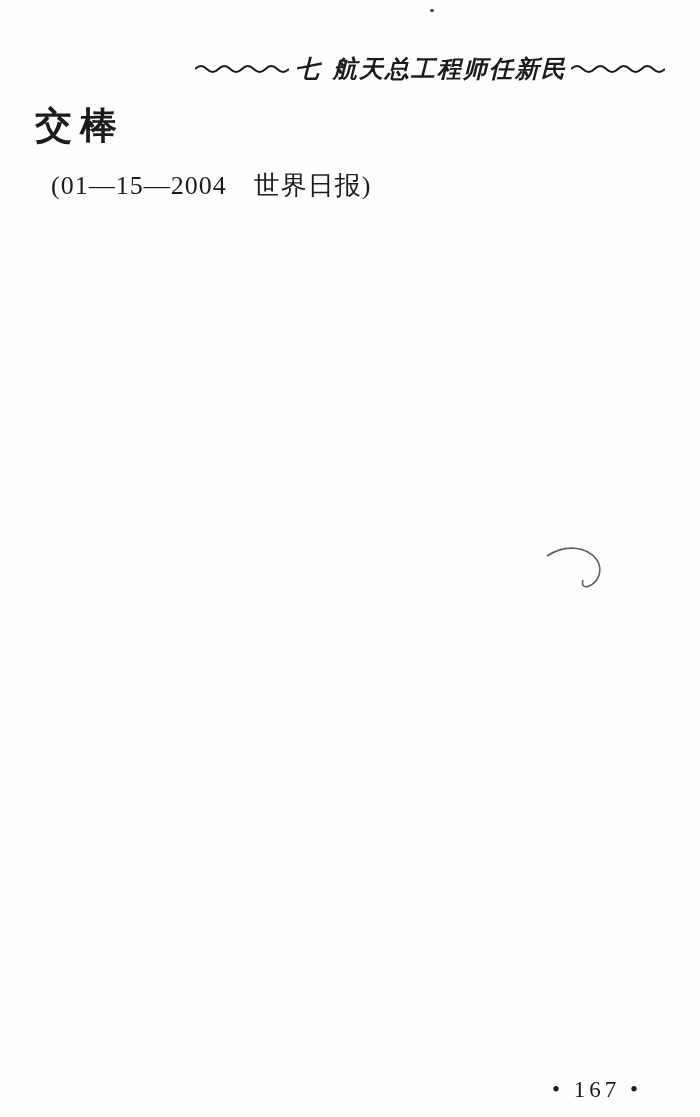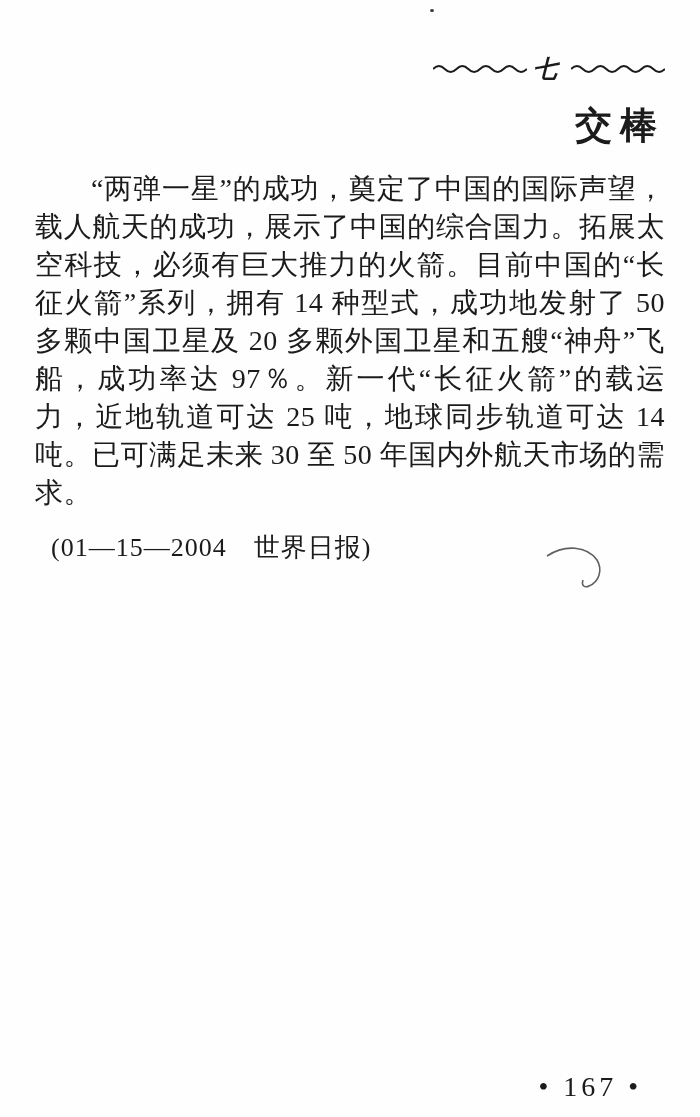--- a/index.html
+++ b/index.html
@@ -55,38 +55,38 @@
     line-height: 38px;
     text-align: justify;
     letter-spacing: 0.5px;
   }
   .para.indent {
     text-indent: 2em;
   }
   .section-heading {
     font-size: 37px;
     font-weight: bold;
-    text-align: right;
+    text-align: left;
     letter-spacing: 8px;
-    margin: 10px 0 20px 0;
+    margin: 10px 0 8px 0;
     line-height: 48px;
   }
   .attribution {
     margin: 16px;
     font-size: 26px;
     line-height: 40px;
     padding-right: 12px;
     letter-spacing: 1px;
   }
   
   .page-footer {
     position: absolute;
     bottom: 14px;
     right: 58px;
-    font-size: 28px;
+    font-size: 23px;
     letter-spacing: 4px;
   }
   
   .ink-mark {
     position: absolute;
     left: 543px;
     top: 546px;
     pointer-events: none;
   }
   .speck {
@@ -104,30 +104,30 @@
 
 <div class="page">
 
   <div class="speck"></div>
 
   <header class="running-head">
     <svg class="wave" width="94" height="12" viewBox="0 0 96 12">
       <path d="M0,6 Q6,0 12,6 T24,6 T36,6 T48,6 T60,6 T72,6 T84,6 T96,6" fill="none" stroke="#1b1b1b" stroke-width="2"></path>
     </svg>
     <span class="chapter-num">七</span>
+    <span class="chapter-title">航天总工程师任新民</span>
     <svg class="wave" width="94" height="12" viewBox="0 0 96 12">
       <path d="M0,6 Q6,0 12,6 T24,6 T36,6 T48,6 T60,6 T72,6 T84,6 T96,6" fill="none" stroke="#1b1b1b" stroke-width="2"></path>
     </svg>
   </header>
 
   <main class="page-body">
 
     <h1 class="section-heading">交棒</h1>
 
-    <p class="para indent">“两弹一星”的成功，奠定了中国的国际声望，载人航天的成功，展示了中国的综合国力。拓展太空科技，必须有巨大推力的火箭。目前中国的“长征火箭”系列，拥有 14 种型式，成功地发射了 50 多颗中国卫星及 20 多颗外国卫星和五艘“神舟”飞船，成功率达 97％。新一代“长征火箭”的载运力，近地轨道可达 25 吨，地球同步轨道可达 14 吨。已可满足未来 30 至 50 年国内外航天市场的需求。</p>
 
 
     <p class="attribution">(01—15—2004　世界日报)</p>
   </main>
 
   <svg class="ink-mark" width="70" height="52" viewBox="0 0 70 52">
     <path d="M4,10 C 22,-2 44,0 54,14 C 60,24 56,36 46,40 C 42,42 38,40 40,34" fill="none" stroke="#2a2a2a" stroke-width="1.6" opacity="0.75"></path>
   </svg>
 
   <footer class="page-footer">

